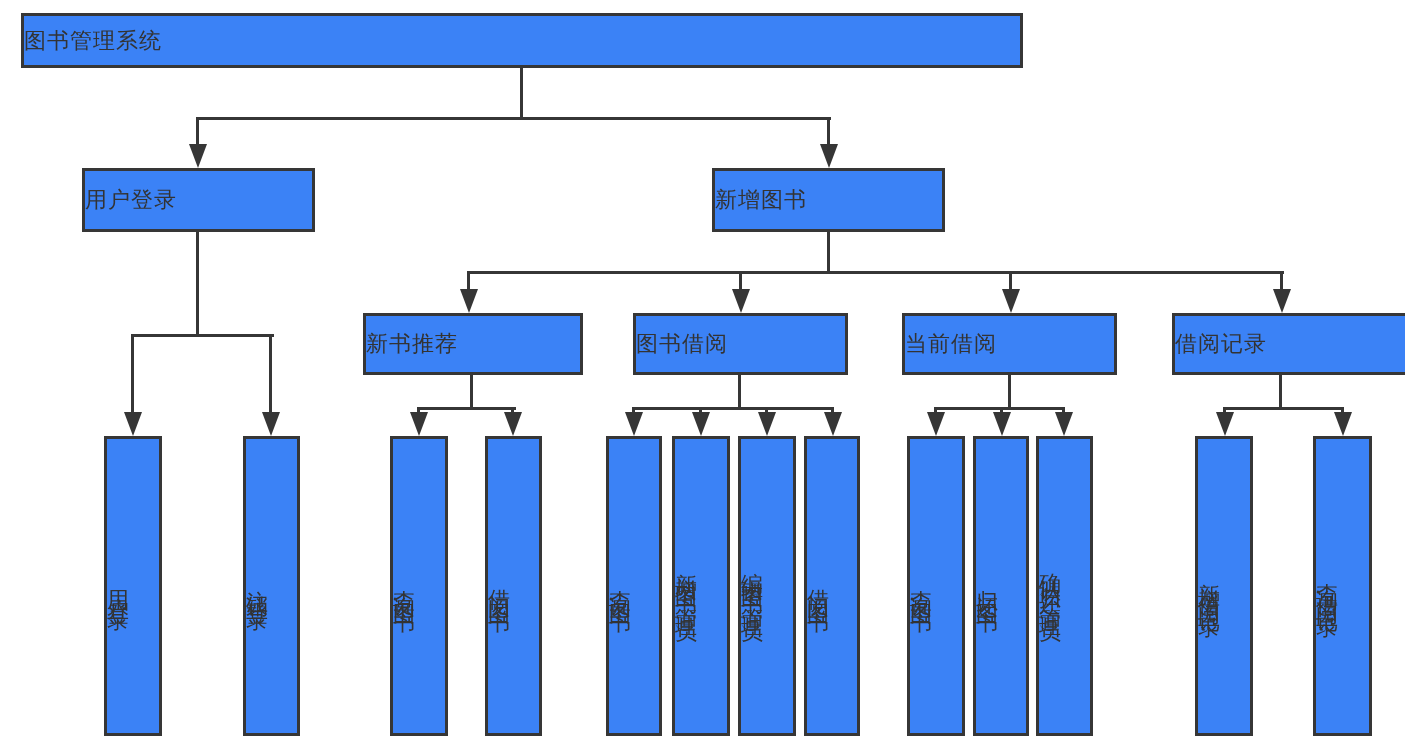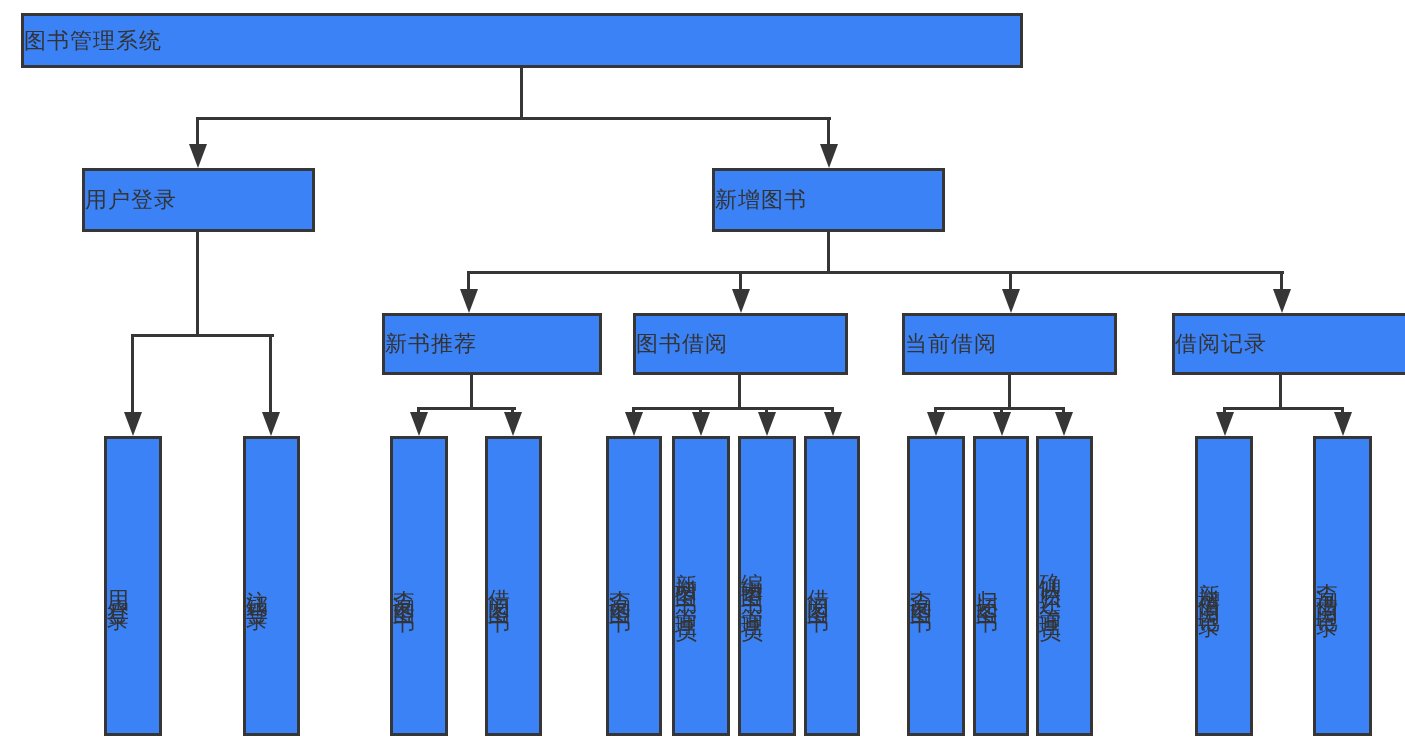--- a/index.html
+++ b/index.html
@@ -90,21 +90,21 @@
   <div class="hline" style="left:467px;top:271px;width:817px;"></div>
   <div class="vline" style="left:467px;top:271px;height:19px;"></div>
   <div class="ahead" style="left:460px;top:289px;"></div>
   <div class="vline" style="left:739px;top:271px;height:19px;"></div>
   <div class="ahead" style="left:732px;top:289px;"></div>
   <div class="vline" style="left:1009px;top:271px;height:19px;"></div>
   <div class="ahead" style="left:1002px;top:289px;"></div>
   <div class="vline" style="left:1280px;top:271px;height:19px;"></div>
   <div class="ahead" style="left:1273px;top:289px;"></div>
 
-  <div class="box hbox" style="left:382px;top:313px;width:220px;height:62px;">
+  <div class="box hbox" style="left:363px;top:313px;width:220px;height:62px;">
     <span>新书推荐</span>
   </div>
   <div class="box hbox" style="left:633px;top:313px;width:215px;height:62px;">
     <span>图书借阅</span>
   </div>
   <div class="box hbox" style="left:902px;top:313px;width:215px;height:62px;">
     <span>当前借阅</span>
   </div>
   <div class="box hbox" style="left:1172px;top:313px;width:248px;height:62px;">
     <span>借阅记录</span>

